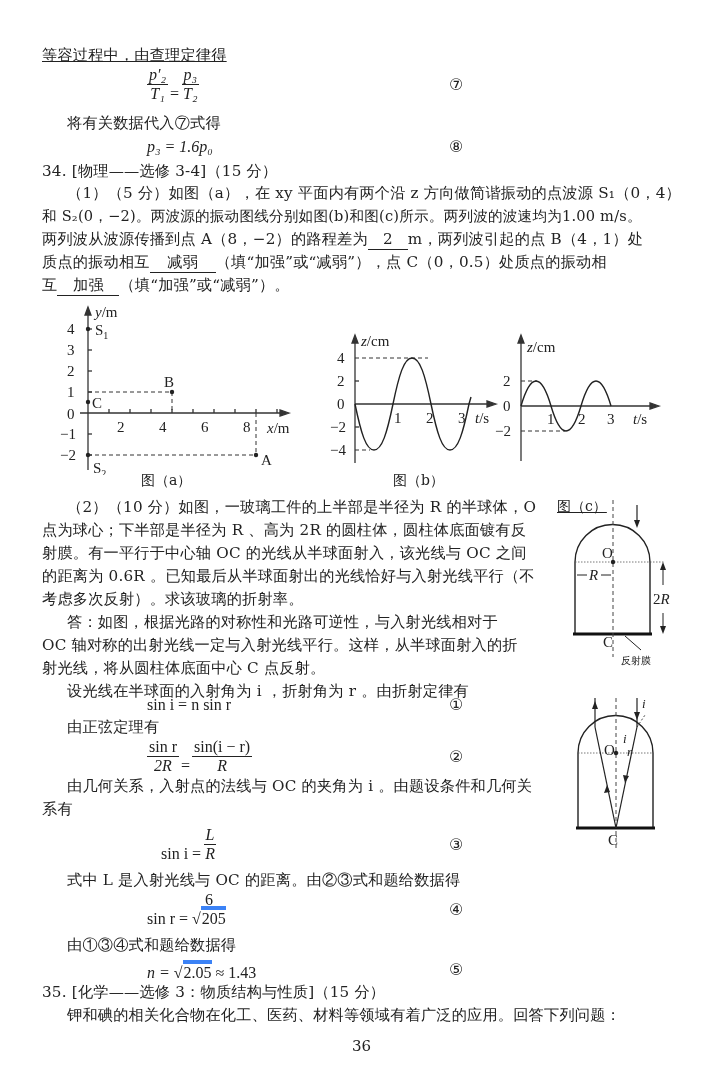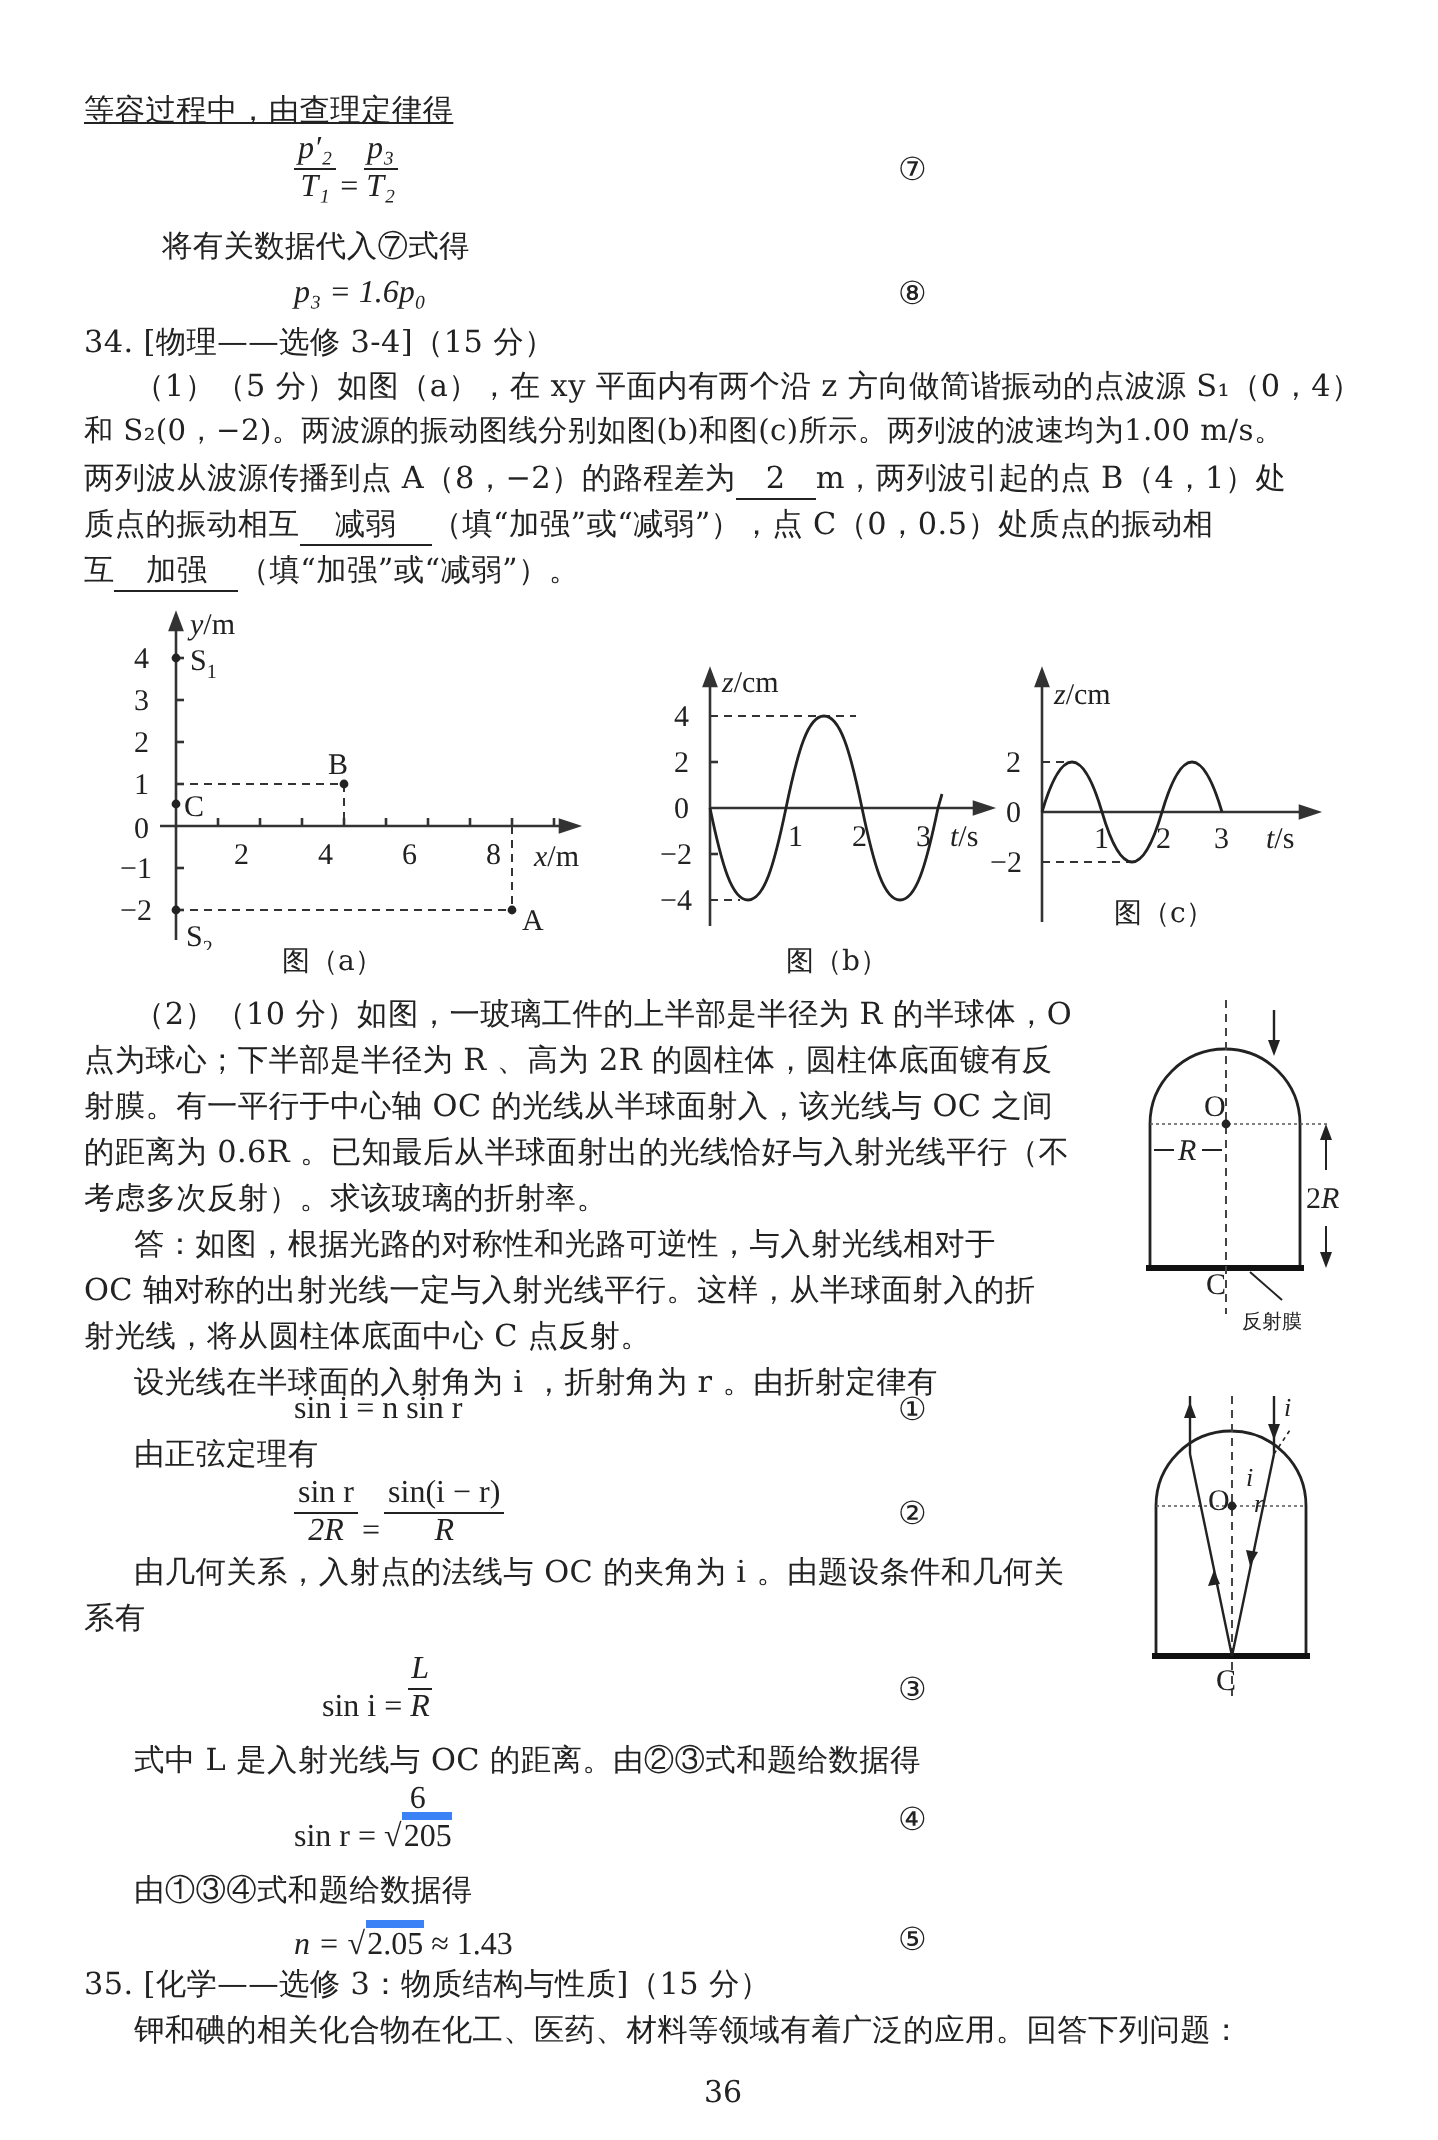--- a/index.html
+++ b/index.html
@@ -27,21 +27,21 @@
       <span class="num">p′₂</span>
       <span class="den">T₁</span>
     </span>
   <span>=</span>
   <span class="frac ital">
       <span class="num">p₃</span>
       <span class="den">T₂</span>
     </span>
 </div>
 <div class="eqnum" style="left:449px; top:75px;">⑦</div>
-<div class="line" style="left:67px; top:113px;margin-left:14px;">将有关数据代入⑦式得</div>
+<div class="line" style="left:67px; top:113px;">将有关数据代入⑦式得</div>
 <div class="eq ital" style="left:147px; top:138px;">p₃ = 1.6p₀</div>
 <div class="eqnum" style="left:449px; top:137px;">⑧</div>
 
 <div class="line" style="left:42px; top:161px;">34. [物理——选修 3-4]（15 分）</div>
 <div class="line" style="left:67px; top:183px;">（1）（5 分）如图（a），在 xy 平面内有两个沿 z 方向做简谐振动的点波源 S₁（0，4）</div>
 <div class="line" style="left:42px; top:206px; font-size:14.6px;">和 S₂(0，−2)。两波源的振动图线分别如图(b)和图(c)所示。两列波的波速均为1.00 m/s。</div>
 <div class="line" style="left:42px; top:229px;">
   <span>两列波从波源传播到点 A（8，−2）的路程差为</span><span class="blank" style="width:40px;">2</span><span>m，两列波引起的点 B（4，1）处</span>
 </div>
 <div class="line" style="left:42px; top:252px;">
@@ -156,21 +156,21 @@
     <text x="32" y="19"><tspan font-style="italic">z</tspan>/cm</text>
     <text x="8" y="53">2</text>
       <text x="8" y="78">0</text>
       <text x="0" y="103">−2</text>
     <text x="52" y="91">1</text>
       <text x="83" y="91">2</text>
       <text x="112" y="91">3</text>
     <text x="138" y="91"><tspan font-style="italic">t</tspan>/s</text>
   </g>
 </svg>
-<div class="cap" style="left:557px; top:448px;">图（c）</div>
+<div class="cap" style="left:557px; top:498px;text-decoration:underline;">图（c）</div>
 
 <div class="line" style="left:67px; top:497px;">（2）（10 分）如图，一玻璃工件的上半部是半径为 R 的半球体，O</div>
 <div class="line" style="left:42px; top:520px;">点为球心；下半部是半径为 R 、高为 2R 的圆柱体，圆柱体底面镀有反</div>
 <div class="line" style="left:42px; top:543px;">射膜。有一平行于中心轴 OC 的光线从半球面射入，该光线与 OC 之间</div>
 <div class="line" style="left:42px; top:566px;">的距离为 0.6R 。已知最后从半球面射出的光线恰好与入射光线平行（不</div>
 <div class="line" style="left:42px; top:589px;">考虑多次反射）。求该玻璃的折射率。</div>
 <div class="line" style="left:67px; top:612px;">答：如图，根据光路的对称性和光路可逆性，与入射光线相对于</div>
 <div class="line" style="left:42px; top:635px;">OC 轴对称的出射光线一定与入射光线平行。这样，从半球面射入的折</div>
 <div class="line" style="left:42px; top:658px;">射光线，将从圆柱体底面中心 C 点反射。</div>
 <div class="line" style="left:67px; top:681px;">设光线在半球面的入射角为 i ，折射角为 r 。由折射定律有</div>

